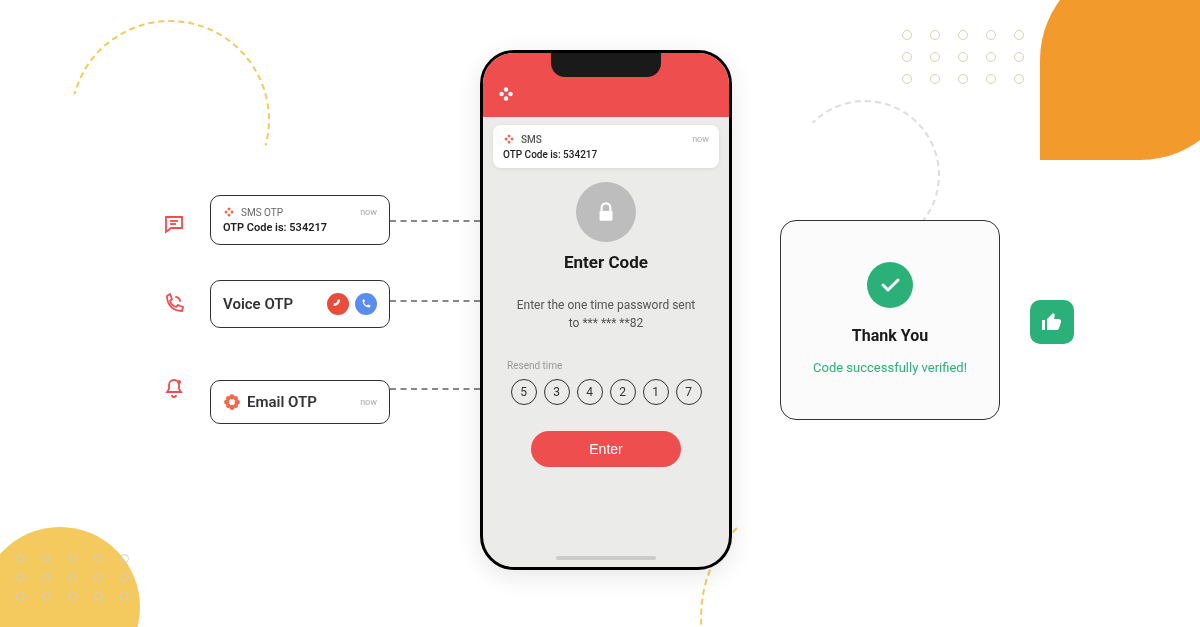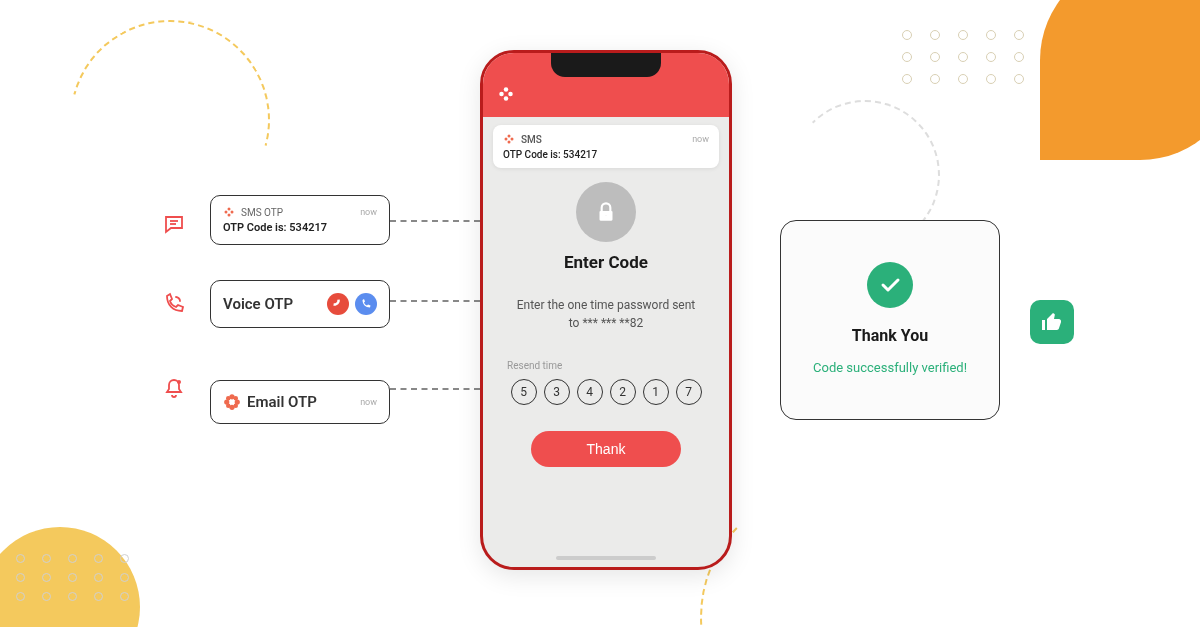--- a/index.html
+++ b/index.html
@@ -10,21 +10,21 @@
 .dots-tr{position:absolute;top:30px;right:170px;display:grid;grid-template-columns:repeat(5,16px);grid-gap:12px;}
 .dots-tr span{width:10px;height:10px;border:1.5px solid #d9d0b4;border-radius:50%;}
 .blob-bl{position:absolute;bottom:-60px;left:-20px;width:160px;height:160px;background:#f4c95d;border-radius:50%;}
 .dots-bl{position:absolute;bottom:26px;left:16px;display:grid;grid-template-columns:repeat(5,16px);grid-gap:10px;}
 .dots-bl span{width:9px;height:9px;border:1.5px solid #d0d0d0;border-radius:50%;}
 .arc-tl{position:absolute;top:20px;left:70px;width:200px;height:200px;border:2px dashed #f4c95d;border-radius:50%;border-left-color:transparent;border-bottom-color:transparent;transform:rotate(-30deg);}
 .arc-br{position:absolute;bottom:-120px;left:700px;width:260px;height:260px;border:2px dashed #f4c95d;border-radius:50%;border-top-color:transparent;border-right-color:transparent;}
 .arc-tr{position:absolute;top:100px;right:260px;width:150px;height:150px;border:2px dashed #ddd;border-radius:50%;border-bottom-color:transparent;border-left-color:transparent;}
 
 
-.phone{position:absolute;left:480px;top:50px;width:252px;height:520px;background:#ebebea;border:3px solid #b91c1c;border-radius:34px;overflow:hidden;box-shadow:0 6px 24px rgba(0,0,0,0.1);}
+.phone{position:absolute;left:480px;top:50px;width:252px;height:520px;background:#ebebea;border:3px solid #000000;border-radius:34px;overflow:hidden;box-shadow:0 6px 24px rgba(0,0,0,0.1);}
 .phone-top{height:64px;background:#ef4e4e;position:relative;}
 .notch{position:absolute;left:50%;top:0;transform:translateX(-50%);width:110px;height:24px;background:#1a1a1a;border-radius:0 0 14px 14px;}
 .app-logo{position:absolute;left:14px;top:32px;width:18px;height:18px;}
 .notif{margin:8px 10px 0;background:#fff;border-radius:8px;padding:8px 10px;box-shadow:0 1px 4px rgba(0,0,0,0.08);}
 .notif-row{display:flex;align-items:center;gap:6px;}
 .notif-row .t{font-size:10px;color:#555;font-weight:500;}
 .notif-row .time{font-size:9px;color:#aaa;margin-left:auto;}
 .notif .msg{font-size:10px;color:#222;margin-top:4px;font-weight:500;}
 .lock-c{width:60px;height:60px;background:#bdbdbd;border-radius:50%;margin:14px auto 10px;display:flex;align-items:center;justify-content:center;}
 .ph-title{text-align:center;font-size:17px;font-weight:700;color:#1a1a1a;margin-bottom:24px;}
@@ -234,21 +234,21 @@
   <div class="ph-sub">Enter the one time password sent to *** *** **82</div>
   <div class="resend">Resend time</div>
   <div class="code-row">
     <span>5</span>
     <span>3</span>
     <span>4</span>
     <span>2</span>
     <span>1</span>
     <span>7</span>
   </div>
-  <button class="verify">Thank</button>
+  <button class="verify">Enter</button>
   <div class="home-bar"></div>
 </div>
 
 <div class="rcard">
   <div class="check-c">
     <svg width="24" height="24" viewBox="0 0 24 24" fill="none" stroke="#fff" stroke-width="3" stroke-linecap="round" stroke-linejoin="round">
         <polyline points="5 12 10 17 20 7"></polyline>
       </svg>
   </div>
   <div class="rt">Thank You</div>

